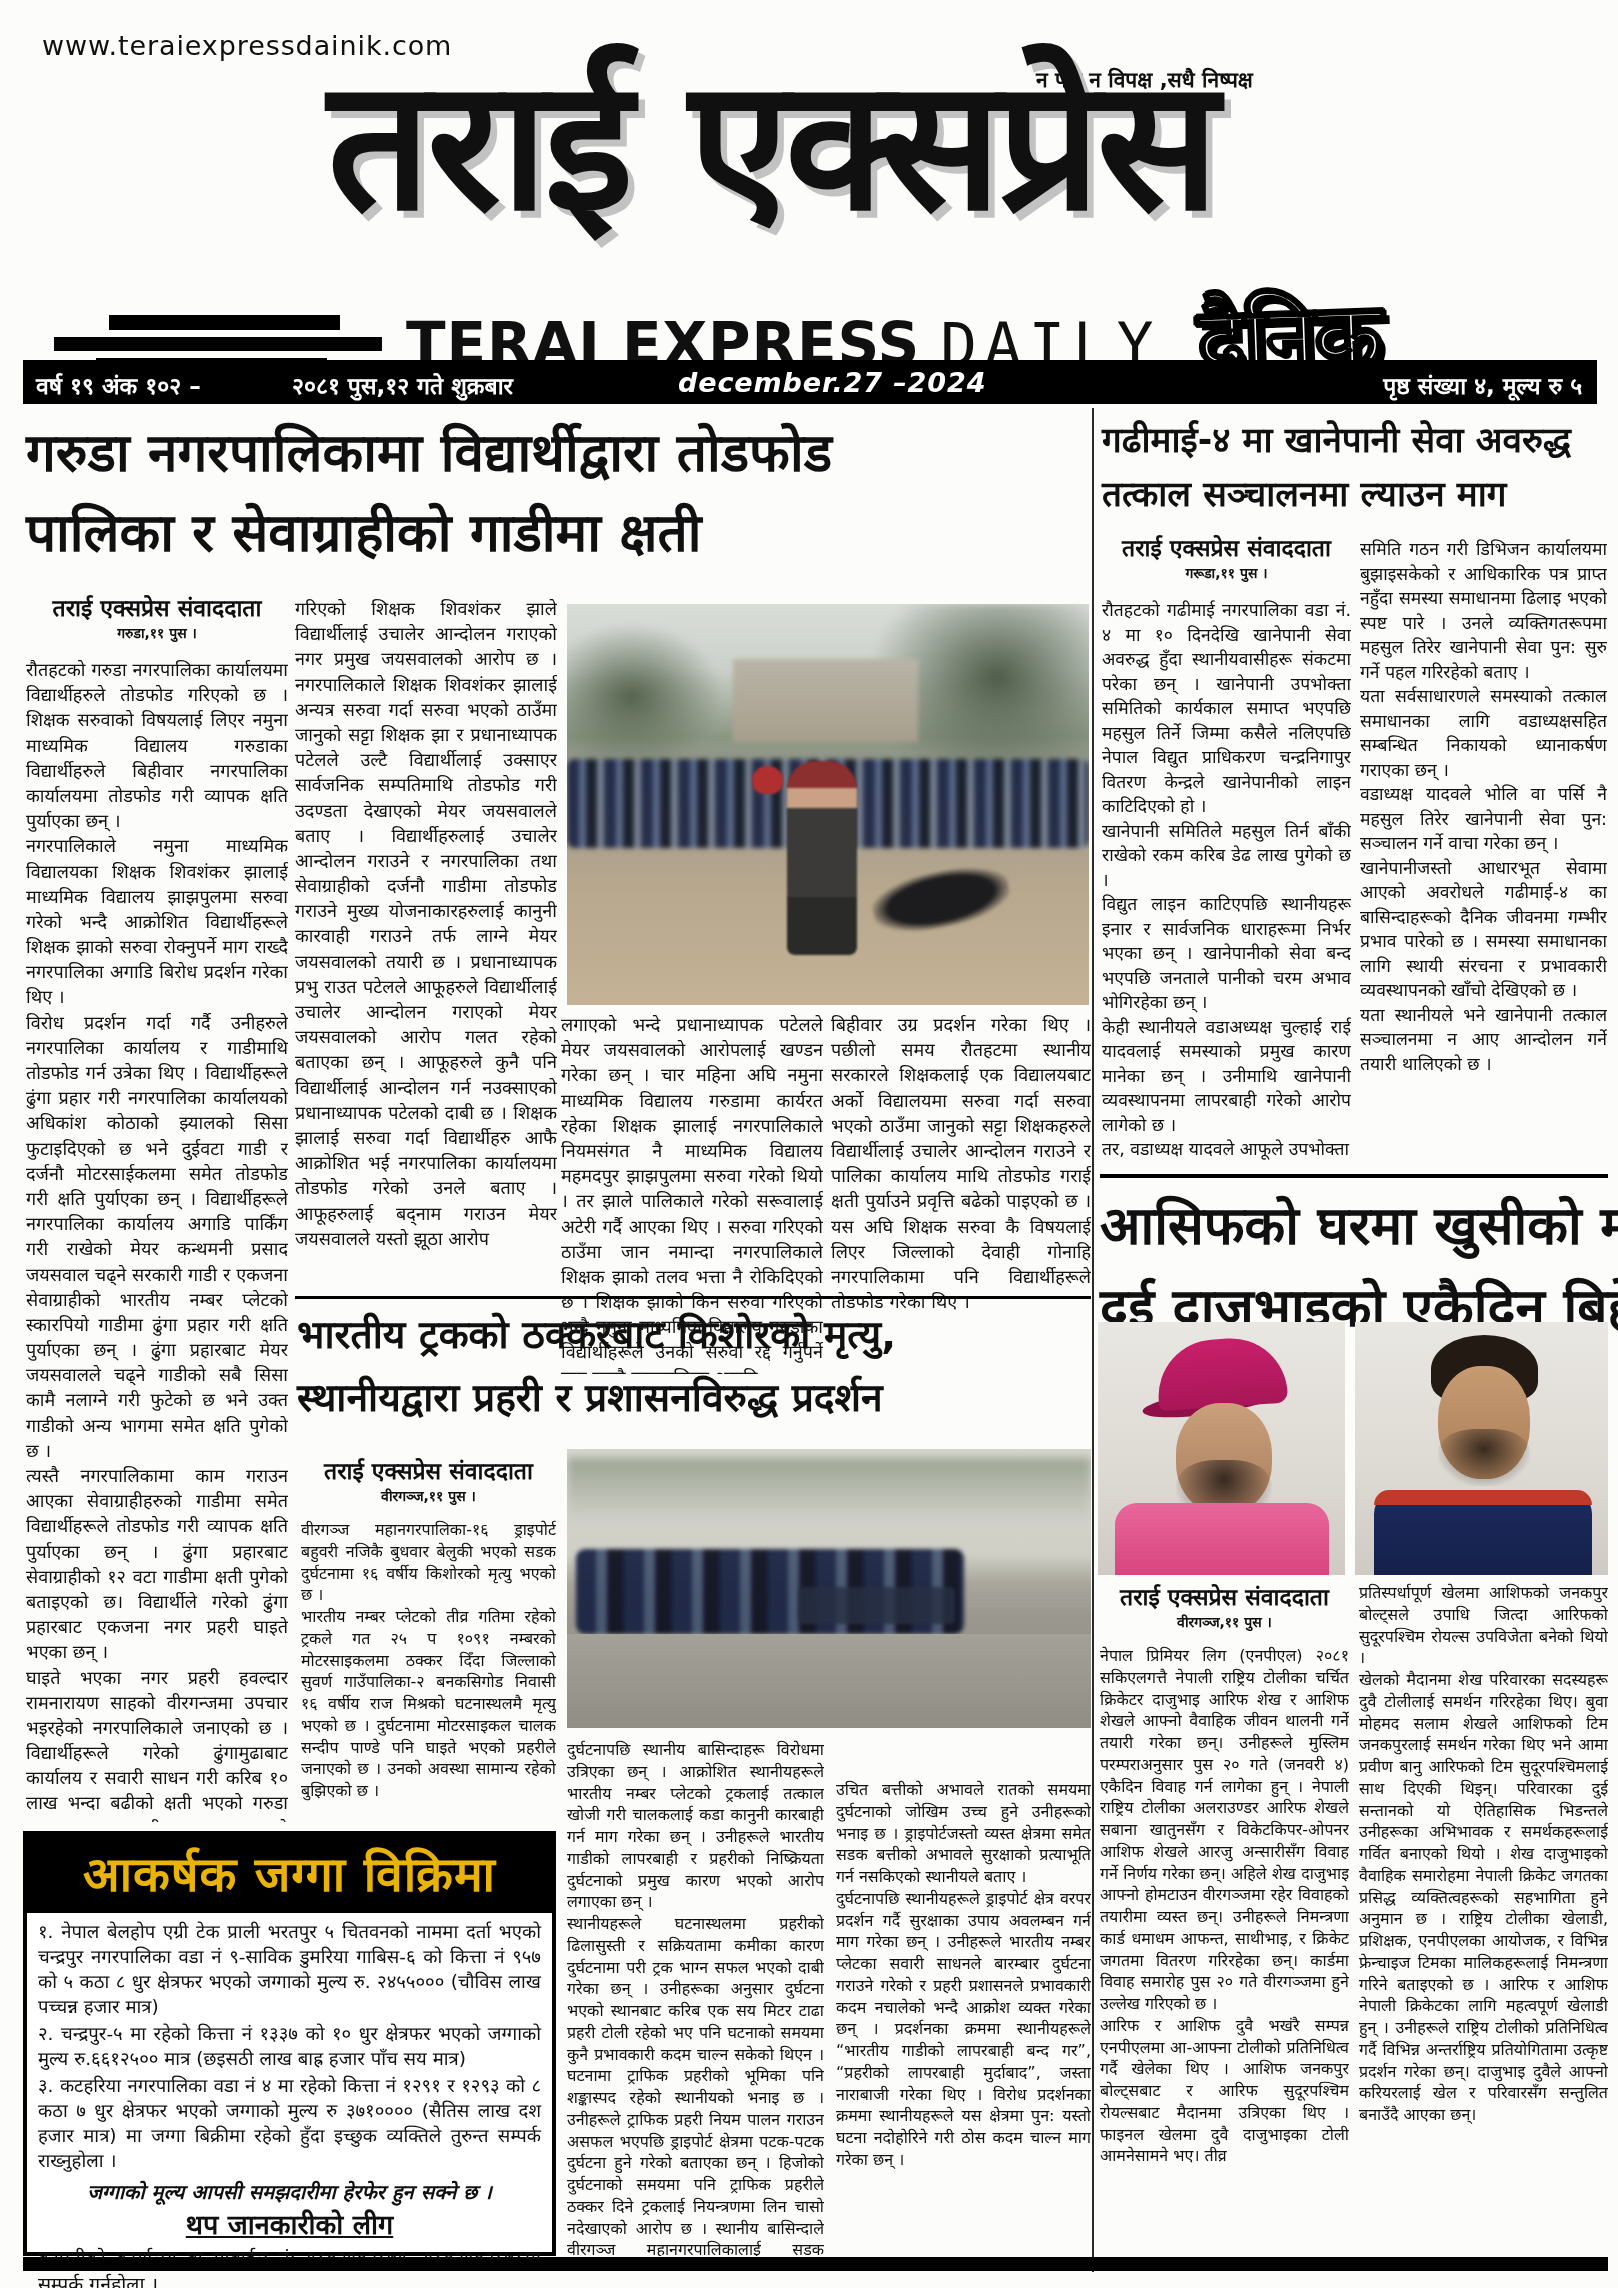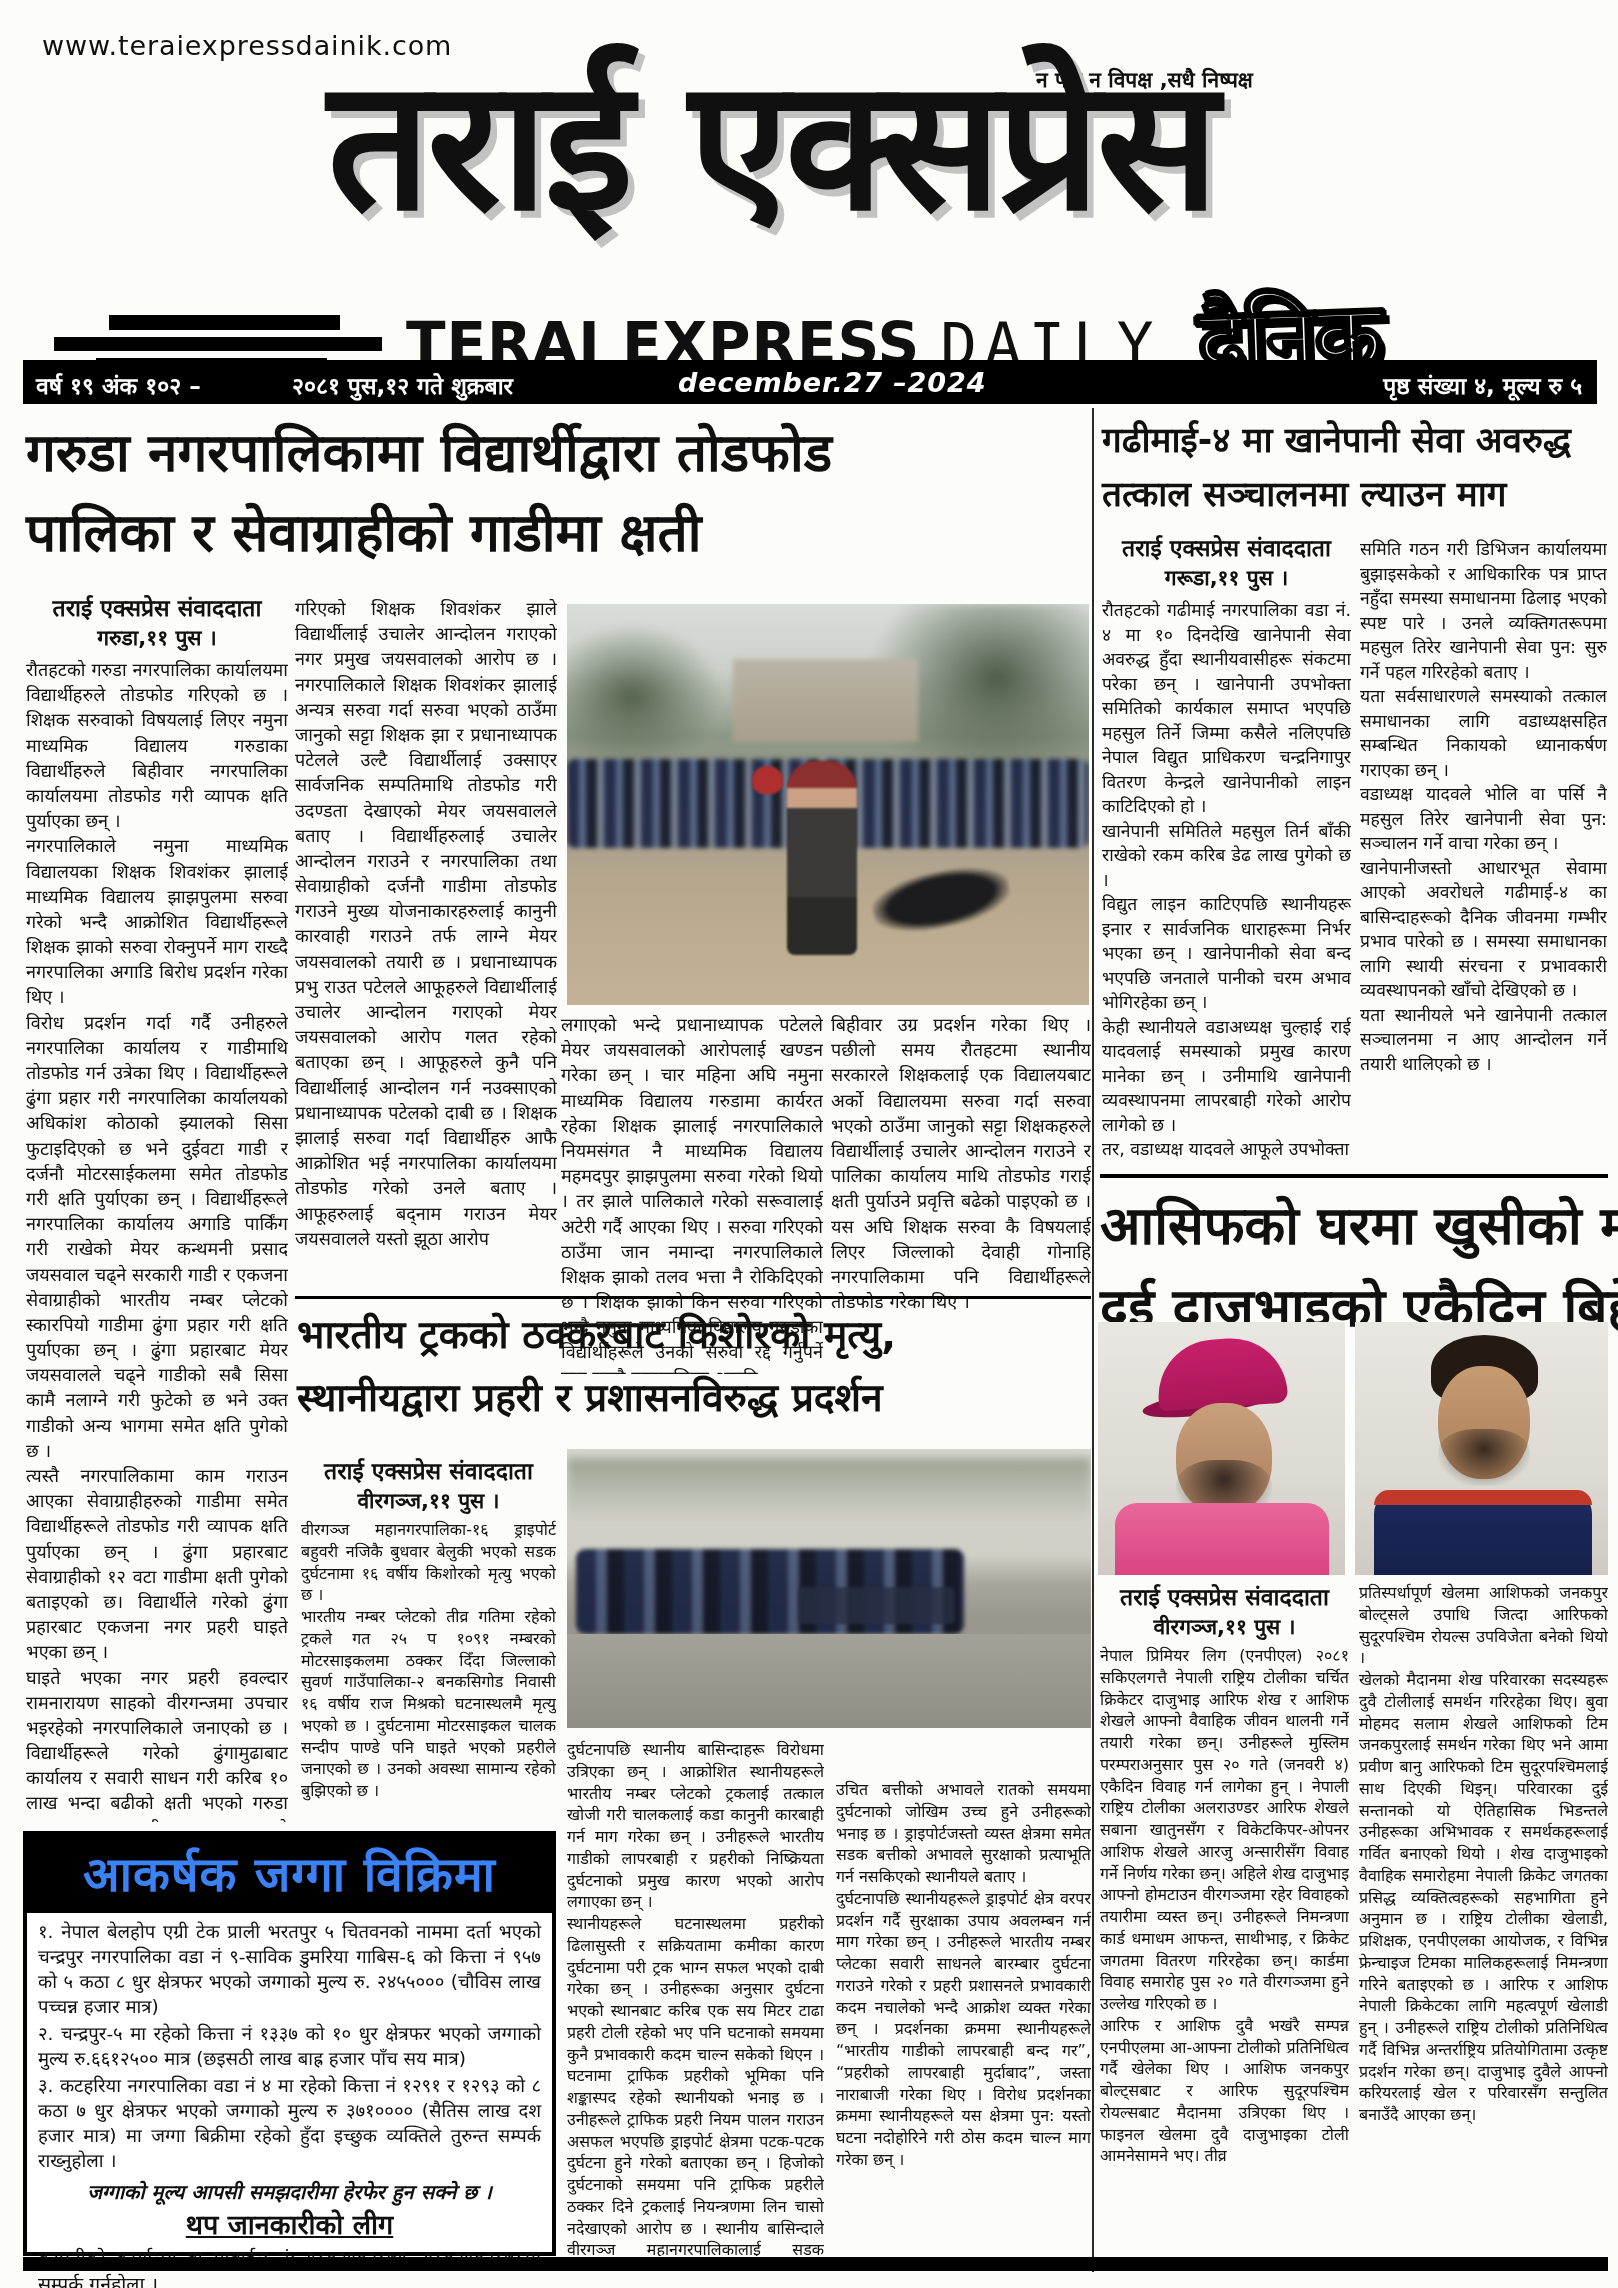--- a/index.html
+++ b/index.html
@@ -31,21 +31,21 @@
   .bottombar{left:23px;top:2257px;width:1585px;height:14px;background:#000;}
   
   .headline{font-weight:bold;white-space:nowrap;}
   .h-main{left:26px;top:413px;width:1061px;font-size:53px;line-height:1.5;}
   .h-truck{left:297px;top:1303px;width:796px;font-size:39px;line-height:1.62;}
   .h-water{left:1102px;top:413px;width:508px;font-size:35px;line-height:1.55;}
   .h-wed{left:1100px;top:1185px;width:509px;font-size:53px;line-height:1.55;}
   
   .byline{text-align:center;font-weight:bold;line-height:1.35;}
   .byline .b1{font-size:23px;}
-  .byline .b2{font-size:21px;}
+  .byline .b2{font-size:14px;}
   
   .bodycol{font-size:18px;line-height:1.4;text-align:justify;white-space:pre-line;overflow:hidden;word-break:break-word;}
   .c-small{font-size:16px;line-height:1.36;}
   
   .photo{overflow:hidden;background:#cfcfc9;}
   .photo > div{position:absolute;}
   .photo-main{left:567px;top:604px;width:522px;height:401px;background:linear-gradient(180deg,#d8ddd8 0%,#ccd2cb 16%,#a8b0a2 26%,#8b9784 33%,#97988c 42%,#a89f8e 55%,#b8a88d 72%,#c3b296 100%);}
   .mp-tree-l{left:-28px;top:18.5px;width:185px;height:148px;background:radial-gradient(ellipse at 50% 50%,#55634d 0%,rgba(85,99,77,0) 70%);filter:blur(3.7px);}
   .mp-tree-r{right:-37px;top:0px;width:258px;height:185px;background:radial-gradient(ellipse at 50% 40%,#4e5c48 0%,rgba(78,92,72,0) 70%);filter:blur(3.7px);}
   .mp-bldg{left:166px;top:55px;width:185px;height:83px;background:linear-gradient(180deg,#b9b4a6,#a79f8d);filter:blur(2.8px);}
@@ -66,21 +66,21 @@
   .wa-face{left:78px;top:81px;width:96px;height:111px;background:linear-gradient(180deg,#caa07c,#a87c5c);border-radius:46%;}
   .wa-beard{left:78px;top:138px;width:96px;height:65px;background:radial-gradient(ellipse at 50% 30%,rgba(40,30,26,.9),rgba(40,30,26,0) 75%);border-radius:40%;}
   .wa-jersey{left:16.6px;top:181px;width:214px;height:74px;background:linear-gradient(180deg,#e8679a,#d9437f);border-radius:22px 22px 0 0;}
   .wb-hair{left:76px;top:13px;width:107px;height:68px;background:#231a14;border-radius:50% 50% 30% 30%;}
   .wb-face{left:83px;top:44px;width:92px;height:113px;background:linear-gradient(180deg,#c79b72,#a97e58);border-radius:46%;}
   .wb-beard{left:83px;top:107px;width:92px;height:57px;background:radial-gradient(ellipse at 50% 35%,rgba(35,26,20,.85),rgba(35,26,20,0) 75%);border-radius:40%;}
   .wb-jersey{left:18.5px;top:168px;width:218px;height:87px;background:linear-gradient(180deg,#1c2a5e,#15204a);border-radius:24px 24px 0 0;}
   .wb-stripe{left:18.5px;top:168px;width:218px;height:14.8px;background:#c0392b;border-radius:24px 24px 0 0;}
   
   .adbox{left:23px;top:1831px;width:533px;height:425px;border:4.6px solid #000;background:#fff;box-sizing:border-box;}
-  .ad-title{height:78px;background:#000;color:#3b82f6;font-size:48px;font-weight:bold;text-align:center;line-height:78px;letter-spacing:0.9px;white-space:nowrap;overflow:hidden;}
+  .ad-title{height:78px;background:#000;color:#eab308;font-size:48px;font-weight:bold;text-align:center;line-height:78px;letter-spacing:0.9px;white-space:nowrap;overflow:hidden;}
   .ad-body{padding:7.4px 11px 0 11px;font-size:18.5px;line-height:1.35;text-align:justify;}
   .ad-item{margin-bottom:1.8px;}
   .ad-note{font-size:20px;font-weight:bold;font-style:italic;text-align:center;margin-top:5px;}
   .ad-heading{font-size:27px;font-weight:bold;text-align:center;text-decoration:underline;margin-top:1.8px;}
   .ad-contact{font-size:19.4px;margin-top:1.8px;}
 </style>
 </head>
 <body>
 
 <div class="page">

